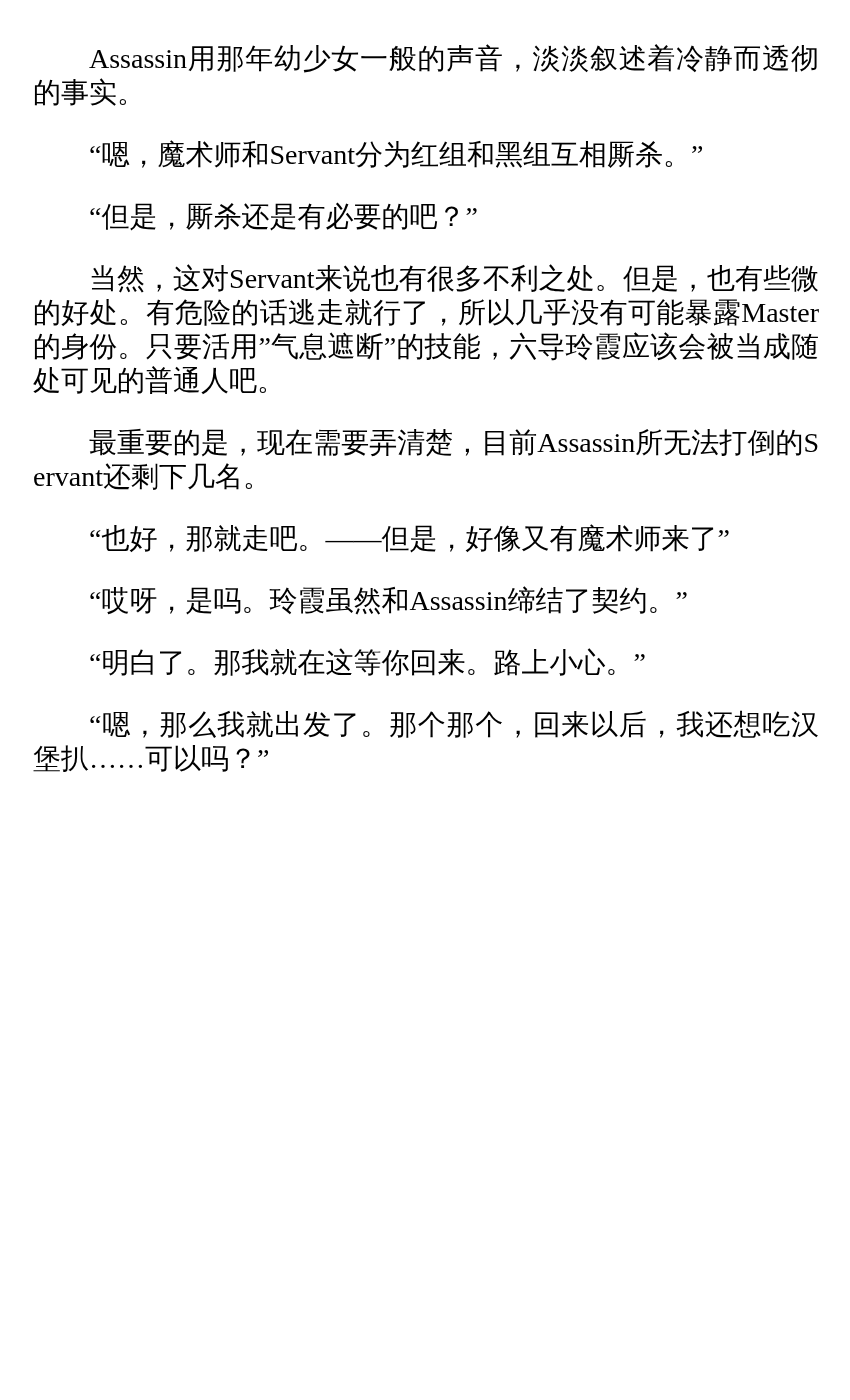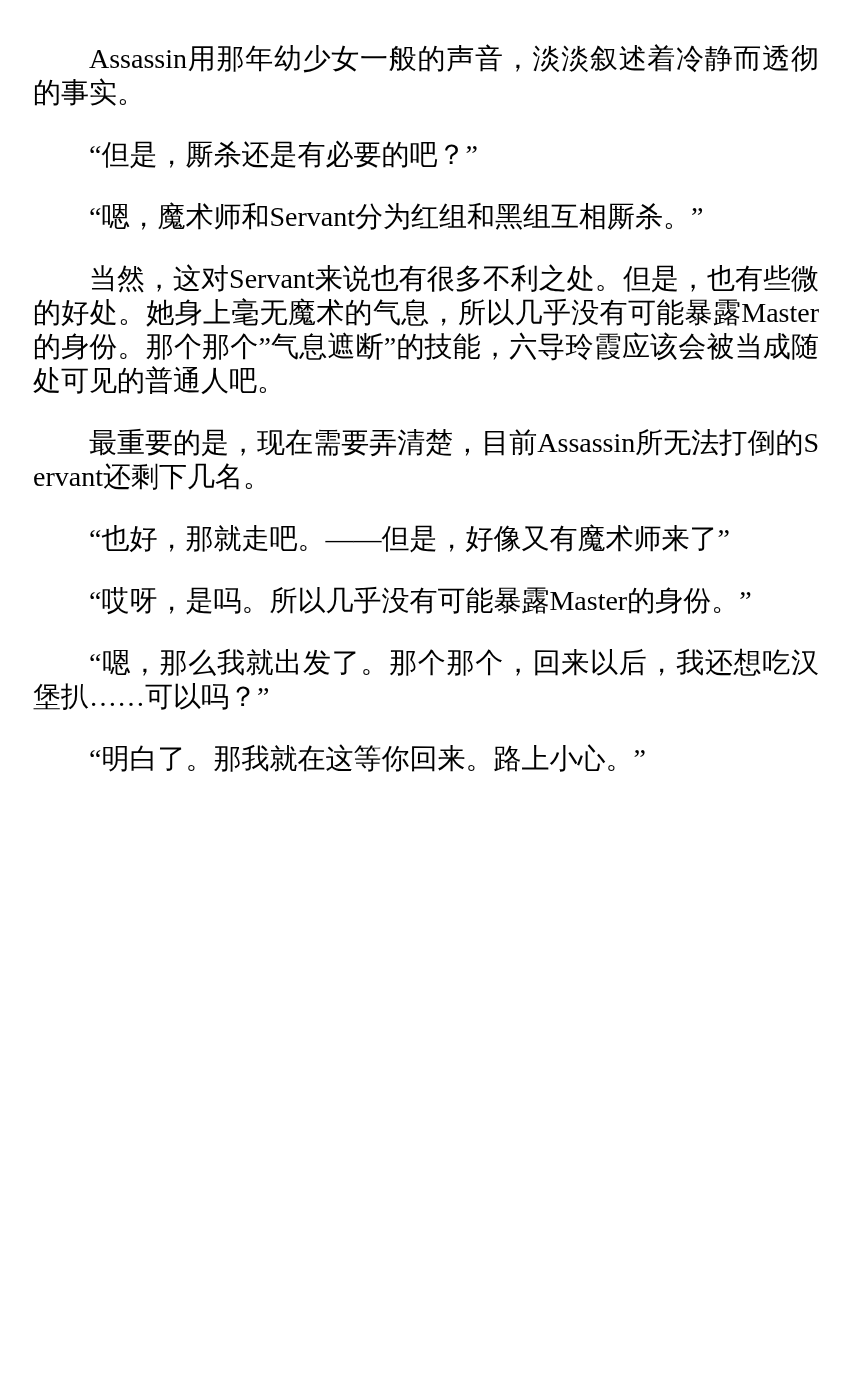--- a/index.html
+++ b/index.html
@@ -31,22 +31,22 @@
     text-indent: 2em;
     word-break: break-all;
   }
 </style>
 </head>
 <body>
 
 <div class="page">
   <div class="novel-text">
     <p>Assassin用那年幼少女一般的声音，淡淡叙述着冷静而透彻的事实。</p>
+    <p>“嗯，魔术师和Servant分为红组和黑组互相厮杀。”</p>
     <p>“但是，厮杀还是有必要的吧？”</p>
-    <p>“嗯，魔术师和Servant分为红组和黑组互相厮杀。”</p>
-    <p>当然，这对Servant来说也有很多不利之处。但是，也有些微的好处。她身上毫无魔术的气息，所以几乎没有可能暴露Master的身份。那个那个”气息遮断”的技能，六导玲霞应该会被当成随处可见的普通人吧。</p>
+    <p>当然，这对Servant来说也有很多不利之处。但是，也有些微的好处。有危险的话逃走就行了，所以几乎没有可能暴露Master的身份。只要活用”气息遮断”的技能，六导玲霞应该会被当成随处可见的普通人吧。</p>
     <p>最重要的是，现在需要弄清楚，目前Assassin所无法打倒的Servant还剩下几名。</p>
     <p>“也好，那就走吧。——但是，好像又有魔术师来了”</p>
-    <p>“哎呀，是吗。所以几乎没有可能暴露Master的身份。”</p>
+    <p>“哎呀，是吗。玲霞虽然和Assassin缔结了契约。”</p>
+    <p>“明白了。那我就在这等你回来。路上小心。”</p>
     <p>“嗯，那么我就出发了。那个那个，回来以后，我还想吃汉堡扒……可以吗？”</p>
-    <p>“明白了。那我就在这等你回来。路上小心。”</p>
   </div>
 </div>
 
 </body></html>

